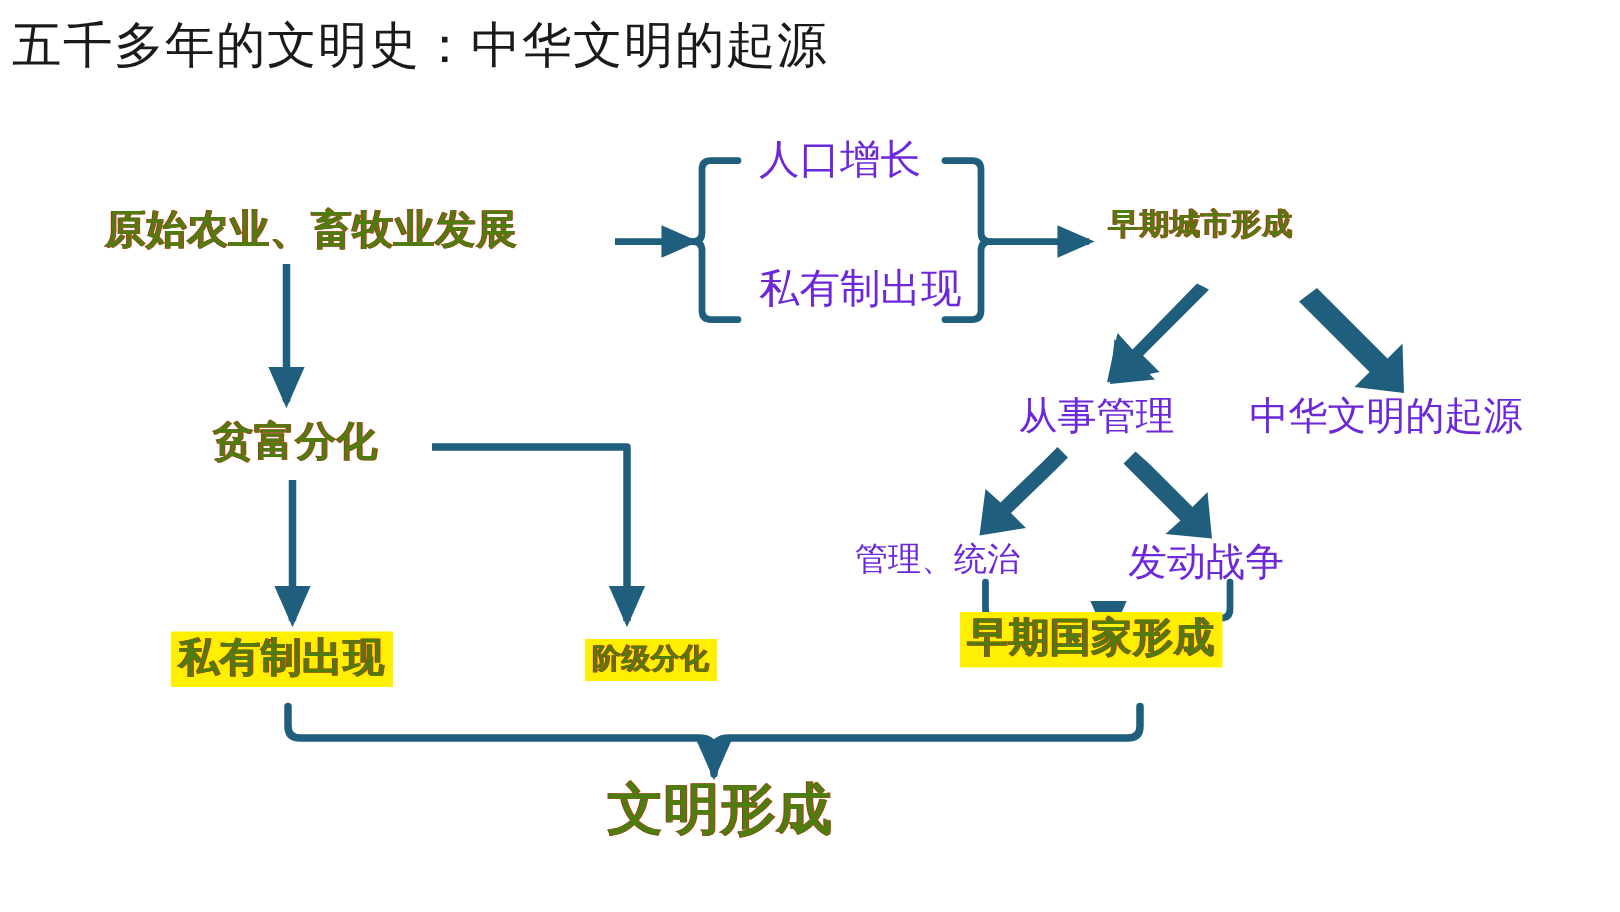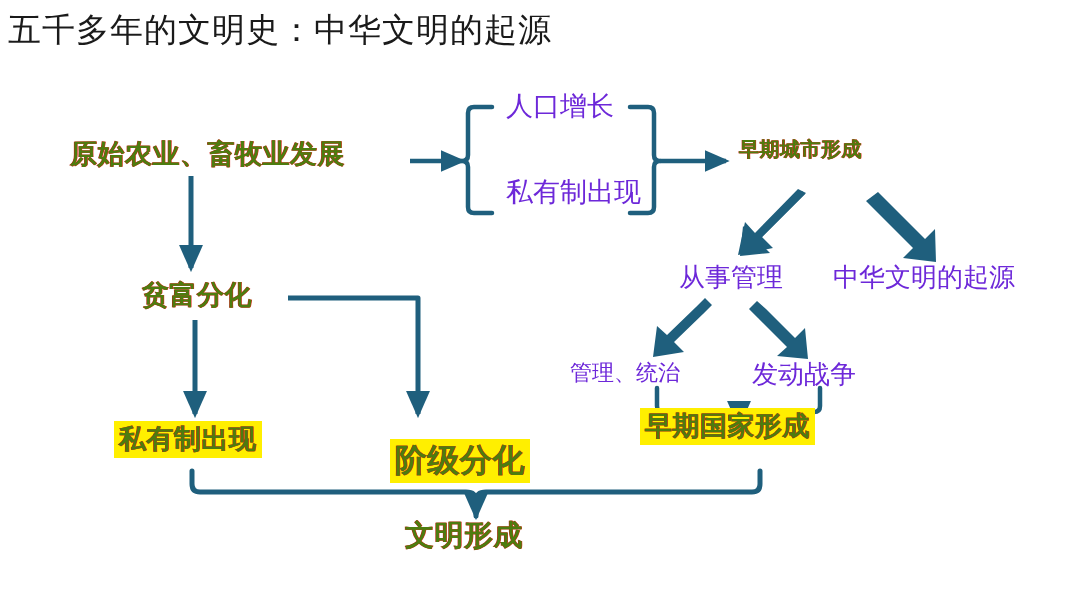--- a/index.html
+++ b/index.html
@@ -169,25 +169,25 @@
   </div>
 
   <div class="node node-red" style="left:114px; top:425px; font-size:27px;">
     <span class="hl">私有制出现</span>
   </div>
 
   <div class="node node-red" style="left:142px; top:281px; font-size:27px;">
     <span>贫富分化</span>
   </div>
 
-  <div class="node node-red" style="left:362px; top:444px; font-size:32px;padding-left:28px;">
+  <div class="node node-red" style="left:362px; top:430px; font-size:19px;padding-left:28px;">
     <span class="hl">阶级分化</span>
   </div>
 
   <div class="node node-red" style="left:640px; top:412px; font-size:27px;">
     <span class="hl">早期国家形成</span>
   </div>
 
-  <div class="node node-red" style="left:405px; top:521px; font-size:29px;">
+  <div class="node node-red" style="left:405px; top:521px; font-size:37px;">
     <span>文明形成</span>
   </div>
 
 </div>
 
 </body></html>

